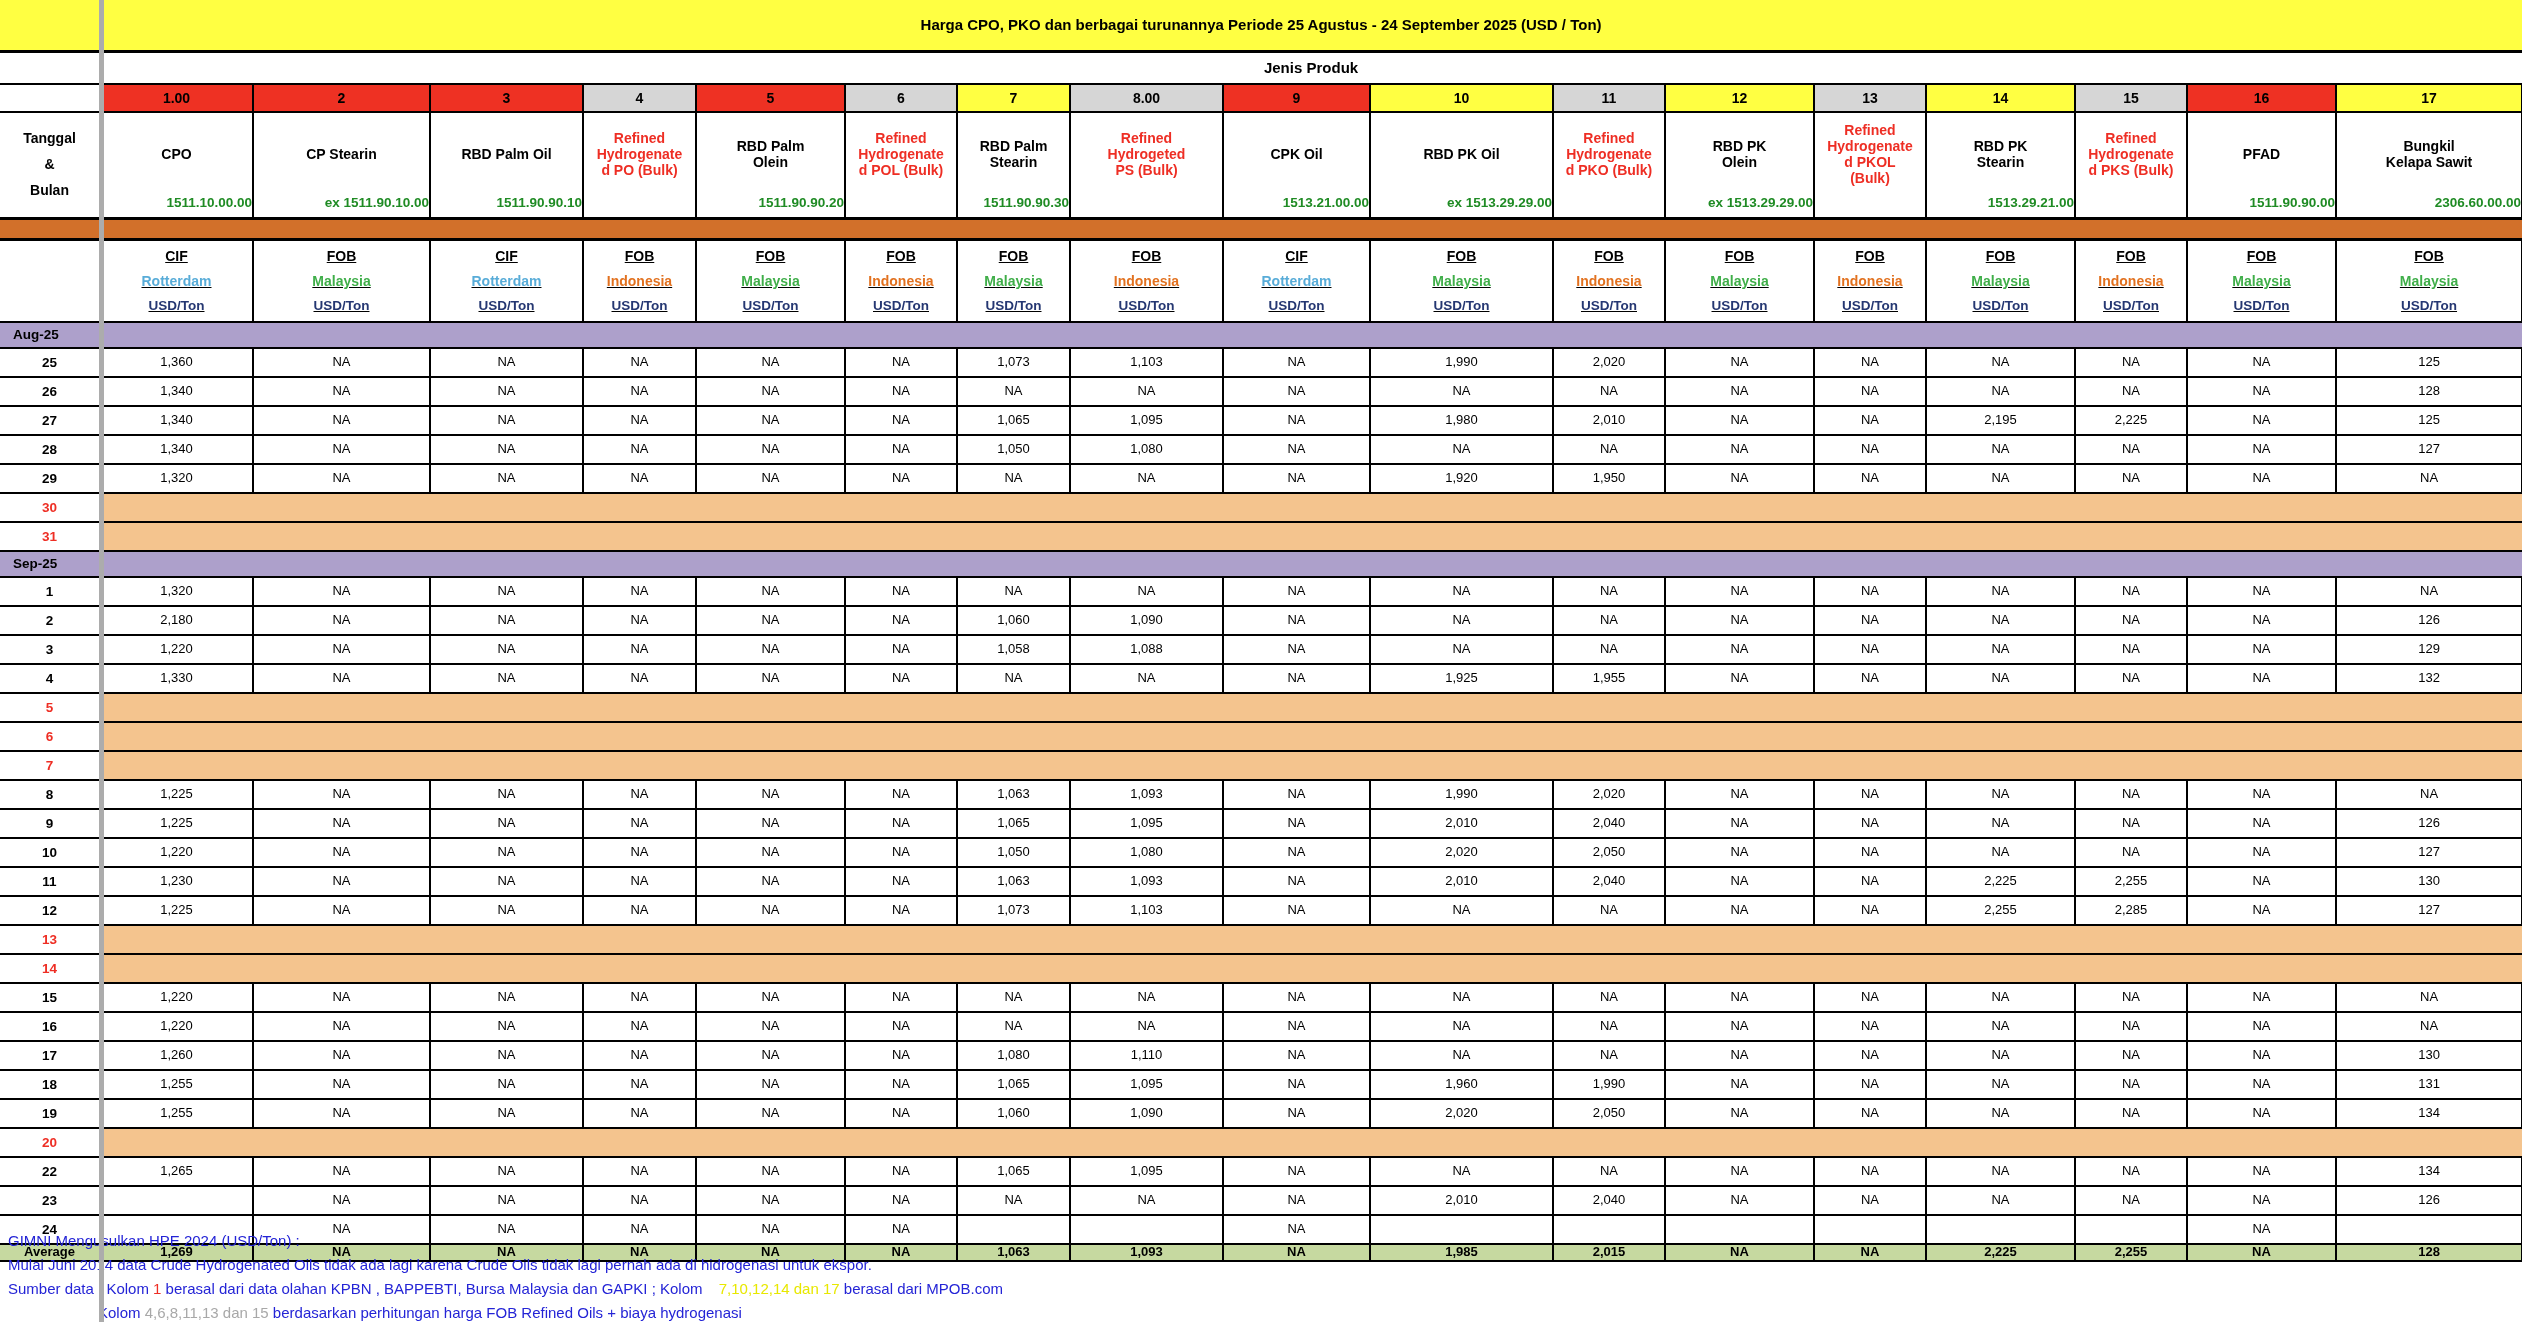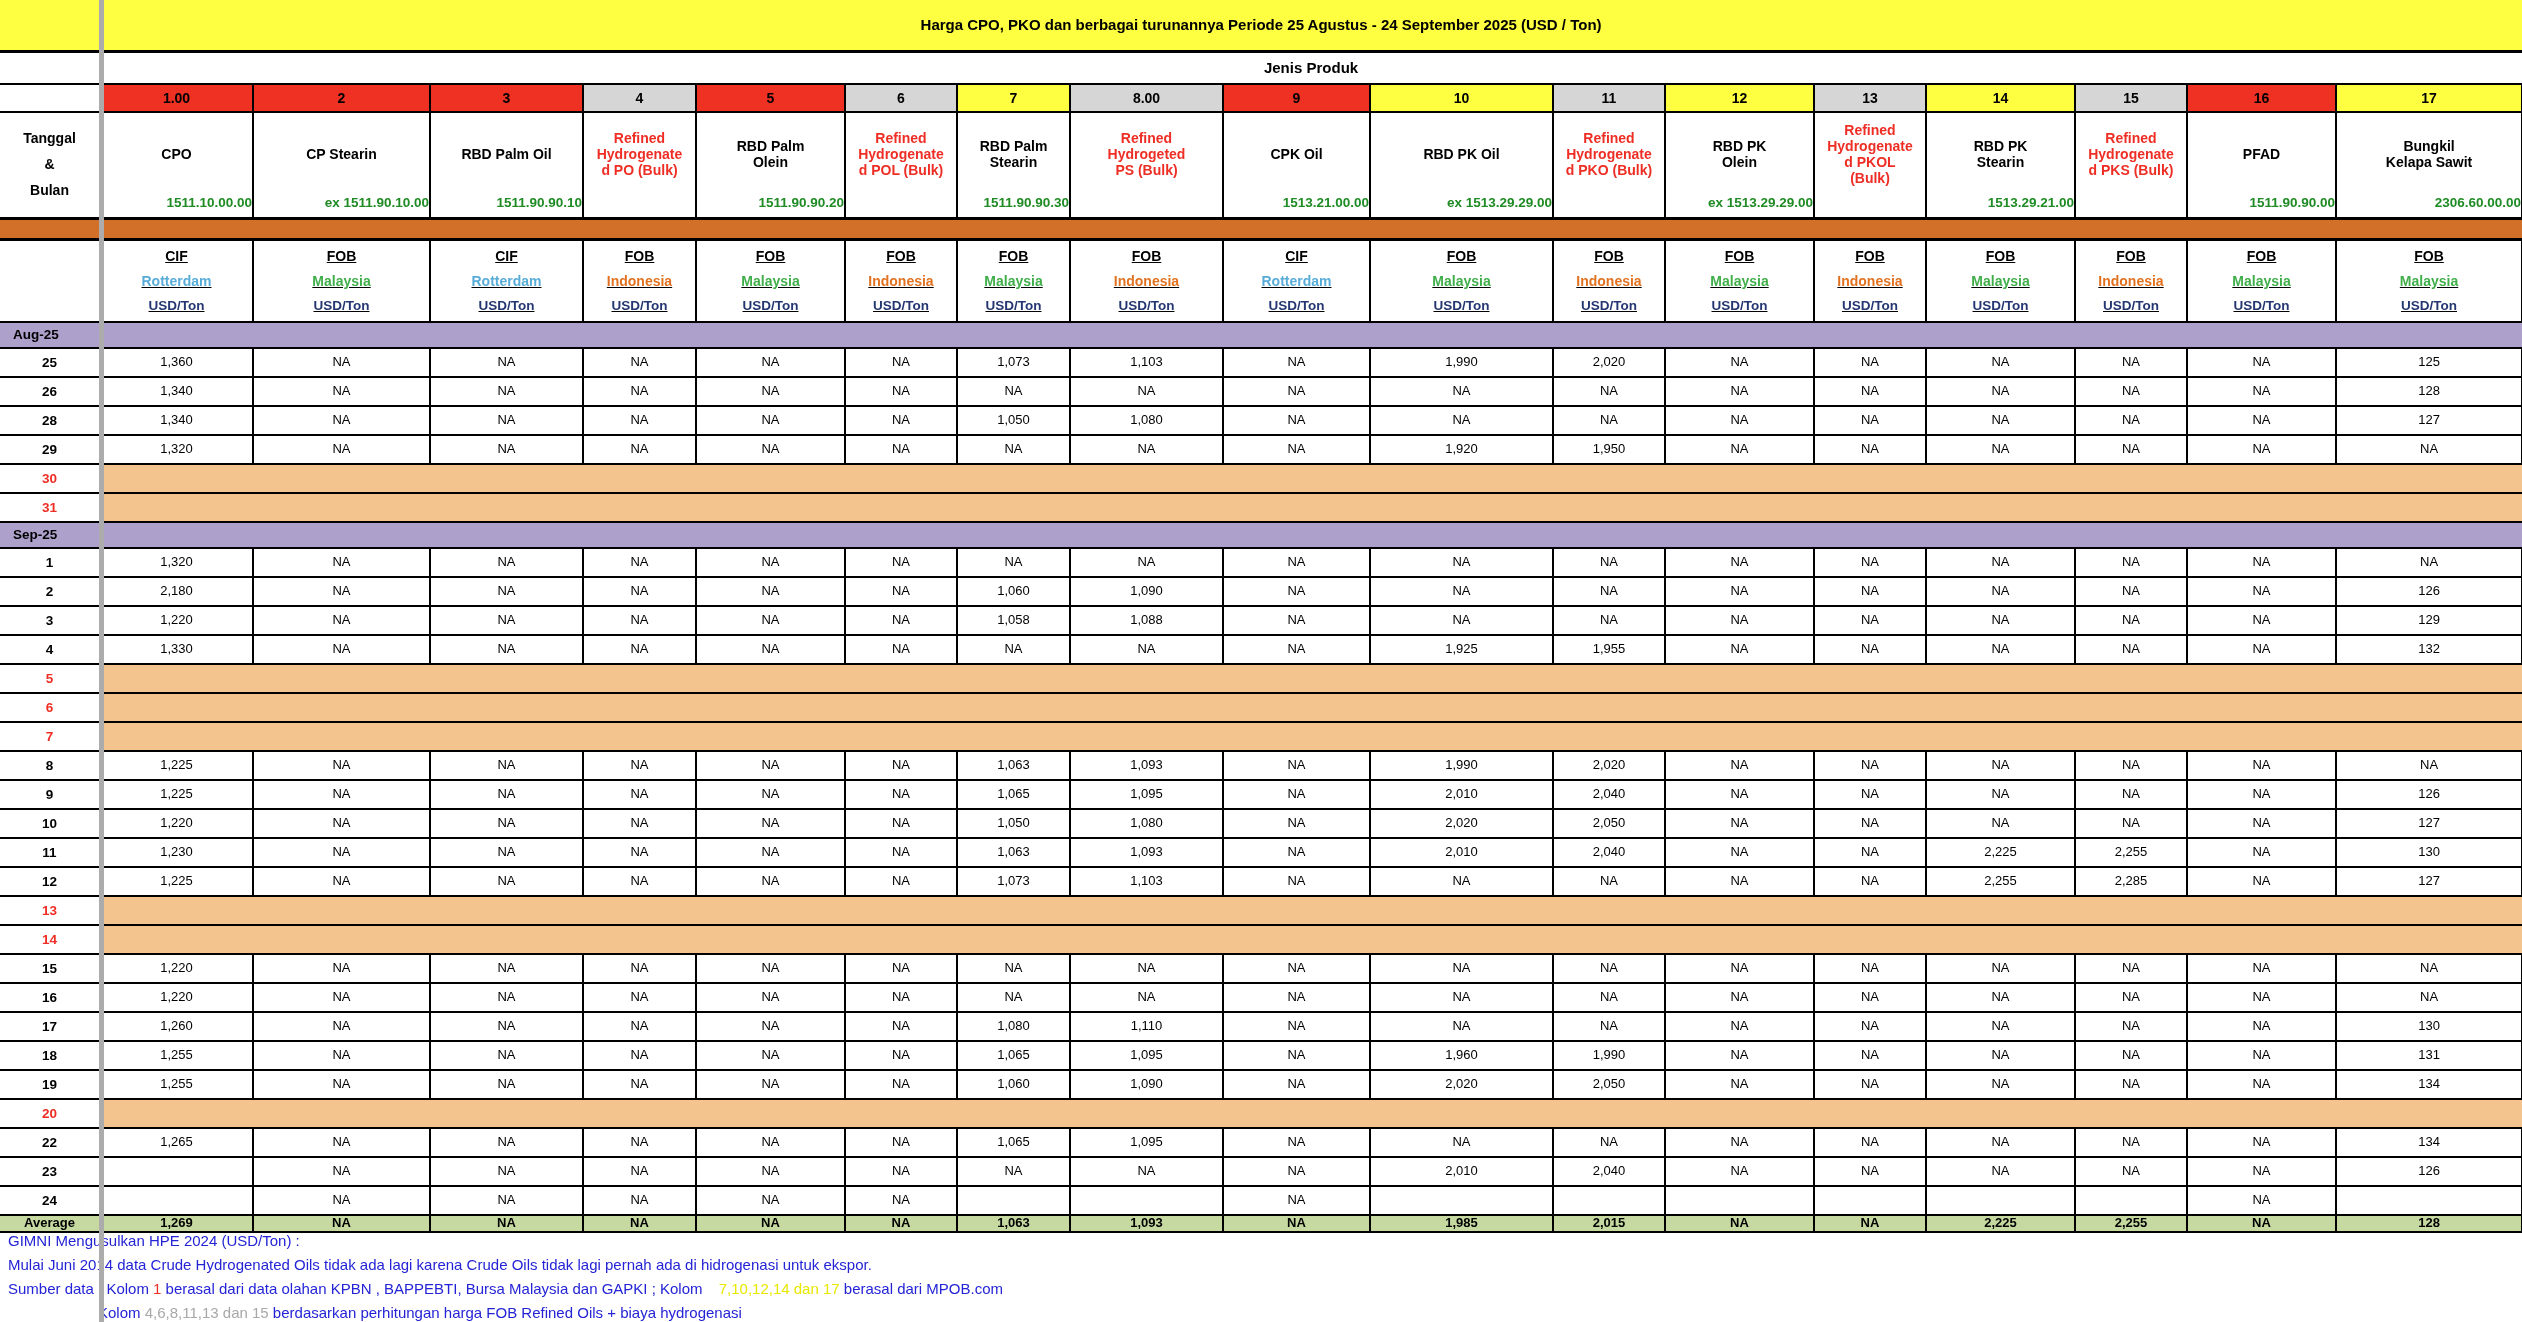--- a/index.html
+++ b/index.html
@@ -393,20 +393,40 @@
           <td class="b val">NA</td>
           <td class="b val">NA</td>
           <td class="b val">NA</td>
           <td class="b val">NA</td>
           <td class="b val">NA</td>
           <td class="b val">NA</td>
           <td class="b val">NA</td>
           <td class="b val">128</td>
         </tr>
         <tr>
+          <td class="lbl date-cell">27</td>
+          <td class="b val">1,340</td>
+          <td class="b val">NA</td>
+          <td class="b val">NA</td>
+          <td class="b val">NA</td>
+          <td class="b val">NA</td>
+          <td class="b val">NA</td>
+          <td class="b val">1,065</td>
+          <td class="b val">1,095</td>
+          <td class="b val">NA</td>
+          <td class="b val">1,980</td>
+          <td class="b val">2,010</td>
+          <td class="b val">NA</td>
+          <td class="b val">NA</td>
+          <td class="b val">2,195</td>
+          <td class="b val">2,225</td>
+          <td class="b val">NA</td>
+          <td class="b val">125</td>
+        </tr>
+        <tr>
           <td class="lbl date-cell">28</td>
           <td class="b val">1,340</td>
           <td class="b val">NA</td>
           <td class="b val">NA</td>
           <td class="b val">NA</td>
           <td class="b val">NA</td>
           <td class="b val">NA</td>
           <td class="b val">1,050</td>
           <td class="b val">1,080</td>
           <td class="b val">NA</td>

